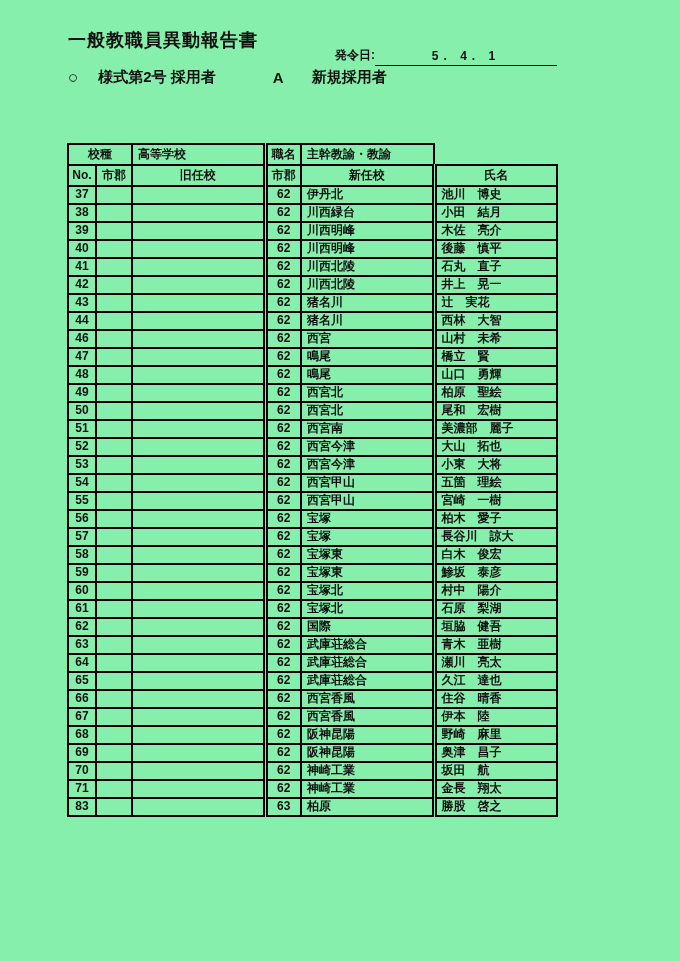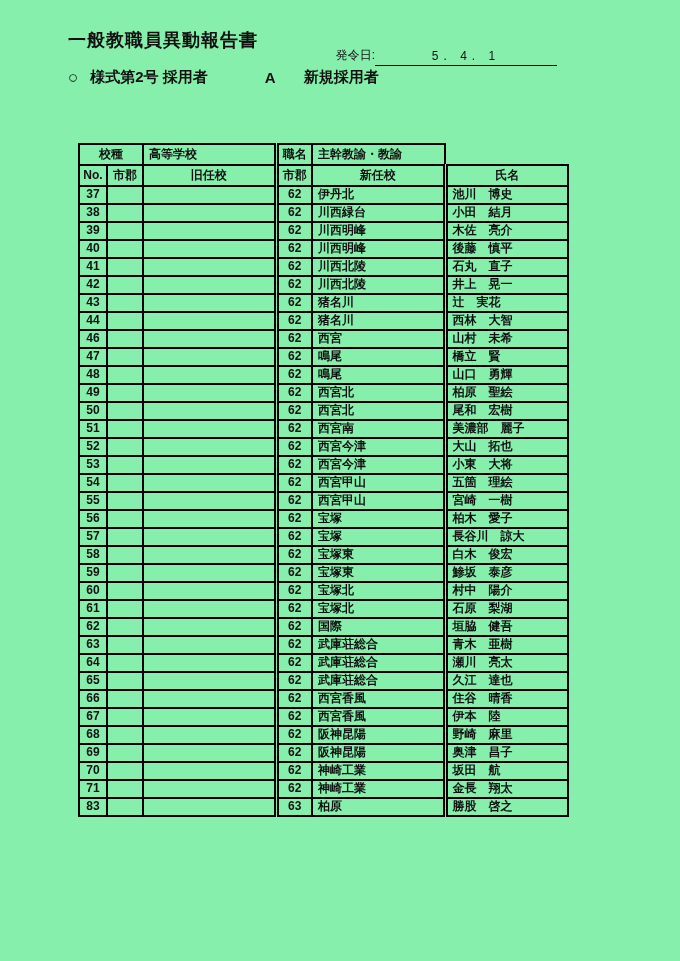--- a/index.html
+++ b/index.html
@@ -25,48 +25,48 @@
     margin: 0;
   }
   .date-line {
     position: absolute;
     left: 67px; top: 47px;
     width: 490px;
     display: flex;
     justify-content: flex-end;
     align-items: flex-end;
     font-size: 12px;
-    font-weight: normal;
+    font-weight: bold;
   }
   .date-label { padding-bottom: 2px; }
   .date-value {
     display: inline-block;
     width: 182px;
     border-bottom: 1.5px solid #000;
     text-align: center;
     padding-bottom: 2px;
     letter-spacing: 5px;
   }
   .form-line {
     position: absolute;
     left: 68px; top: 68px;
     font-size: 15px;
     font-weight: bold;
     display: flex;
     align-items: center;
     white-space: nowrap;
   }
   .form-mark { font-size: 17px; line-height: 1; }
-  .form-label { margin-left: 12px; }
+  .form-label { margin-left: 20px; }
   .category-code { margin-left: 57px; }
   .category-label { margin-left: 28px; }
 
   table.report {
     position: absolute;
-    left: 78px; top: 143px;
+    left: 67px; top: 143px;
     border-collapse: collapse;
     table-layout: fixed;
     width: 489px;
   }
   table.report th, table.report td {
     border: 2px solid #000;
     font-size: 12px;
     line-height: 1.1;
     padding: 0 2px;
     height: 18px;

